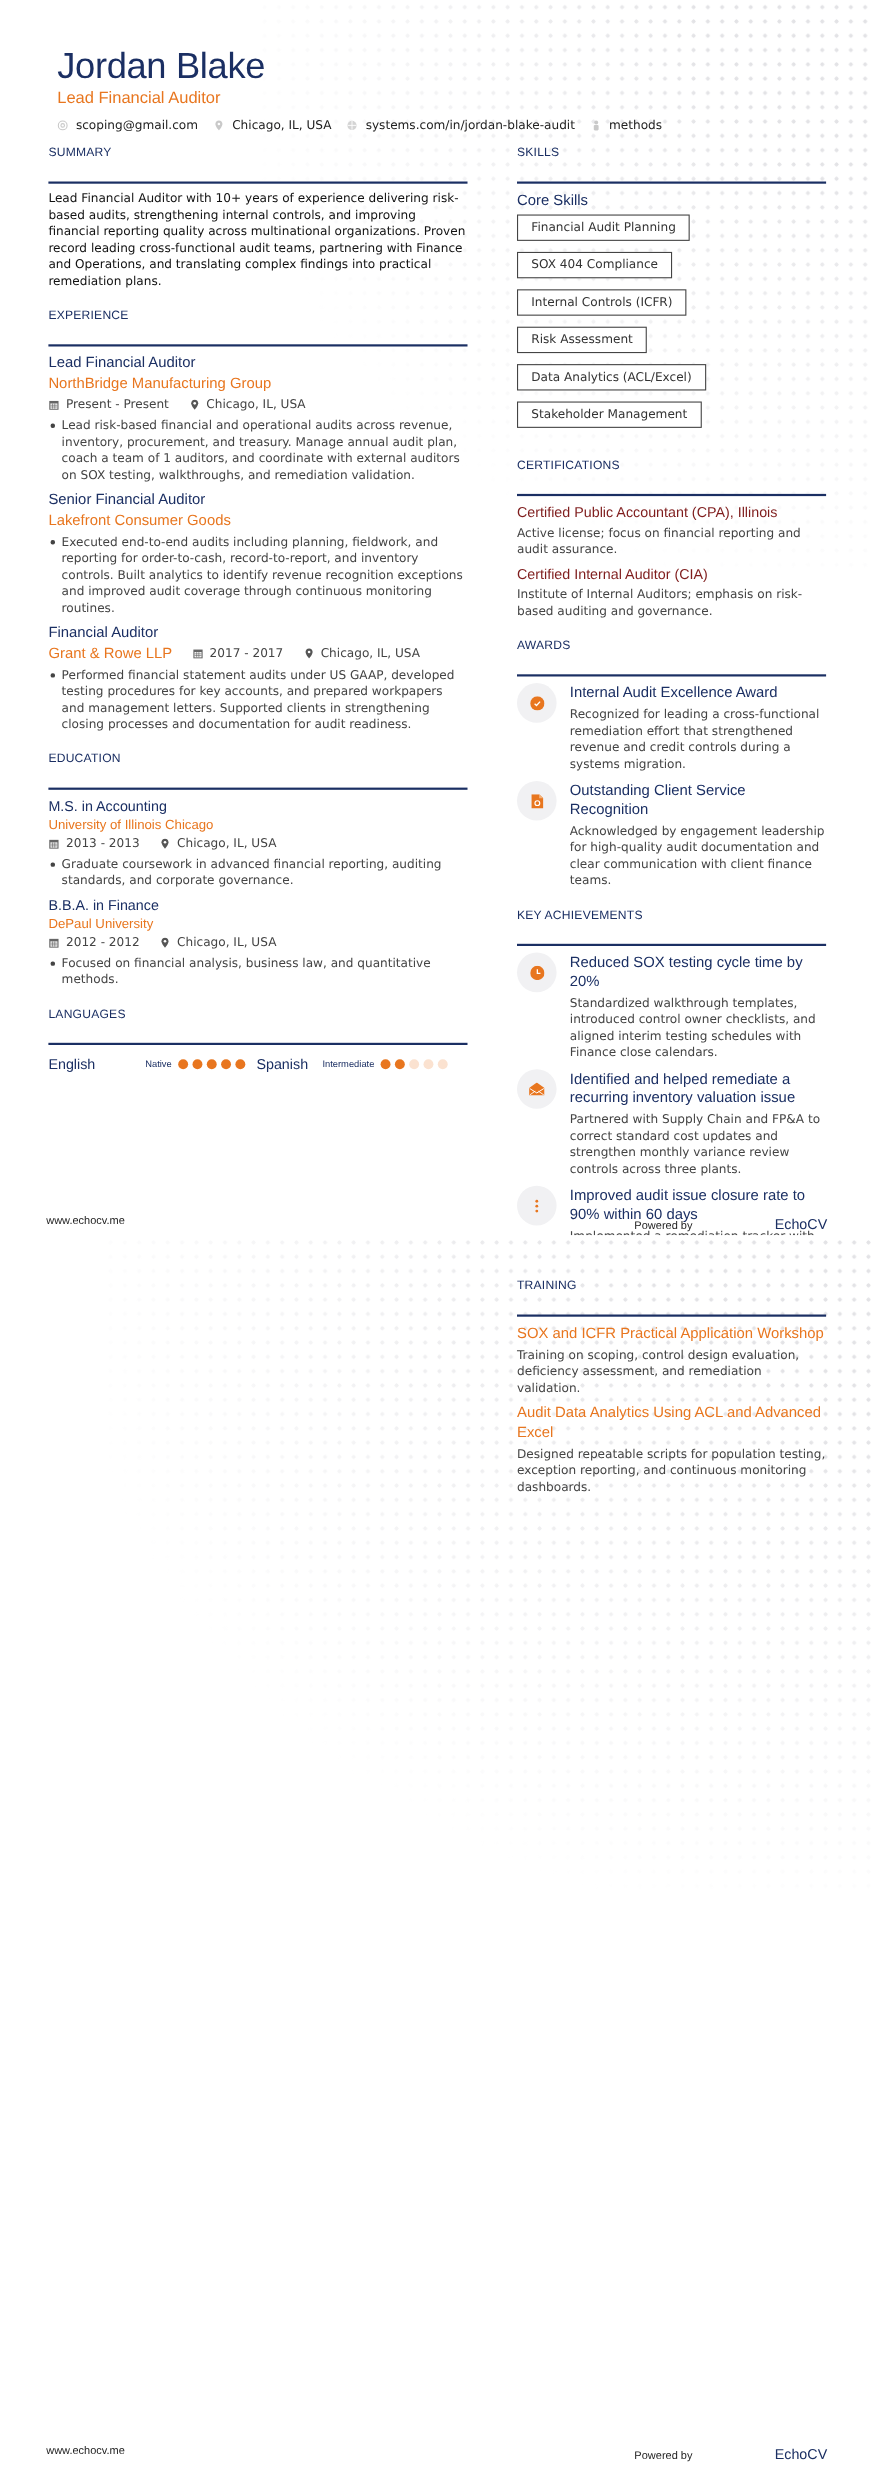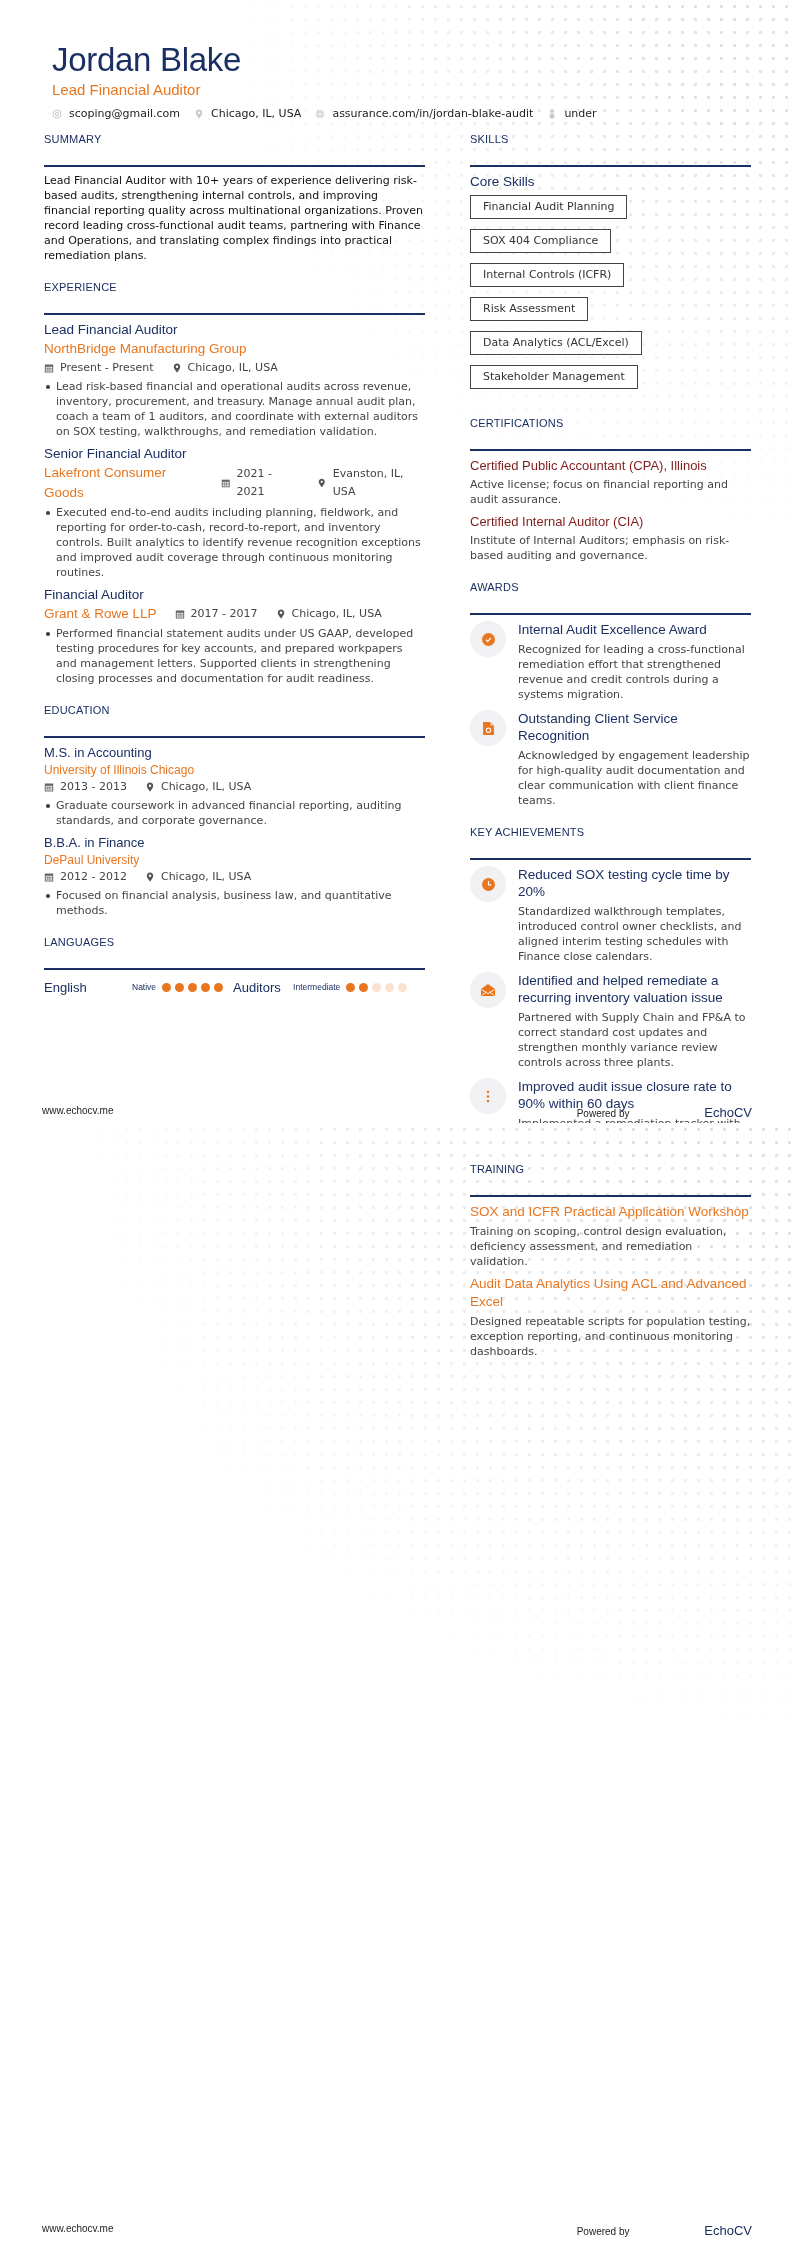--- a/index.html
+++ b/index.html
@@ -99,30 +99,30 @@
         </span>
         <span>Chicago, IL, USA</span>
       </div>
       <div class="contact">
         <span class="cicon">
           <svg width="10" height="10" viewBox="0 0 10 10">
               <circle cx="5" cy="5" r="4.2" fill="#d4d4d4"></circle>
               <path d="M1 5h8M5 1v8" stroke="#fff" stroke-width="0.8"></path>
             </svg>
         </span>
-        <span>assurance.com/in/jordan-blake-audit</span>
+        <span>systems.com/in/jordan-blake-audit</span>
       </div>
       <div class="contact">
         <span class="cicon">
           <svg width="10" height="10" viewBox="0 0 10 10">
               <circle cx="5" cy="2.3" r="1.8" fill="#c9c9c9"></circle>
               <rect x="2.8" y="4.6" width="4.4" height="5" rx="1" fill="#c9c9c9"></rect>
             </svg>
         </span>
-        <span>under</span>
+        <span>methods</span>
       </div>
     </div>
   </div>
 
   <div class="col-left">
 
     <div class="section">
       <div class="sec-title">SUMMARY</div>
       <div class="summary">Lead Financial Auditor with 10+ years of experience delivering risk-based audits, strengthening internal controls, and improving financial reporting quality across multinational organizations. Proven record leading cross-functional audit teams, partnering with Finance and Operations, and translating complex findings into practical remediation plans.</div>
     </div>
@@ -150,34 +150,20 @@
         <ul class="bullets">
           <li>Lead risk-based financial and operational audits across revenue, inventory, procurement, and treasury. Manage annual audit plan, coach a team of 1 auditors, and coordinate with external auditors on SOX testing, walkthroughs, and remediation validation.</li>
         </ul>
       </div>
 
       <div class="exp-item">
         <div class="entry-title">Senior Financial Auditor</div>
         <div class="row">
           <div class="entry-org">Lakefront Consumer Goods</div>
           <span style="width:20px"></span>
-          <div class="meta">
-            <svg class="mi" viewBox="0 0 10 10">
-                <rect x="0.8" y="1.5" width="8.4" height="8" fill="#666"></rect>
-                <rect x="1.8" y="3.8" width="6.4" height="4.8" fill="#fff"></rect>
-                <path d="M1.8 5.4h6.4M1.8 7h6.4M3.8 3.8v4.8M5.8 3.8v4.8" stroke="#666" stroke-width="0.6"></path>
-              </svg>
-            <span>2021 - 2021</span>
-            <span class="gap"></span>
-            <svg class="mi" viewBox="0 0 10 10">
-                <path d="M5 0.5C3 0.5 1.8 2 1.8 3.7 1.8 6 5 9.5 5 9.5S8.2 6 8.2 3.7C8.2 2 7 0.5 5 0.5Z" fill="#555"></path>
-                <circle cx="5" cy="3.7" r="1.2" fill="#fff"></circle>
-              </svg>
-            <span>Evanston, IL, USA</span>
-          </div>
         </div>
         <ul class="bullets">
           <li>Executed end-to-end audits including planning, fieldwork, and reporting for order-to-cash, record-to-report, and inventory controls. Built analytics to identify revenue recognition exceptions and improved audit coverage through continuous monitoring routines.</li>
         </ul>
       </div>
 
       <div class="exp-item">
         <div class="entry-title">Financial Auditor</div>
         <div class="row">
           <div class="entry-org">Grant &amp; Rowe LLP</div>
@@ -256,21 +242,21 @@
       <div class="lang-row">
         <span class="lang-name" style="width:88px">English</span>
         <span class="lang-level">Native</span>
         <span style="display:inline-flex">
           <span class="dot on"></span>
           <span class="dot on"></span>
           <span class="dot on"></span>
           <span class="dot on"></span>
           <span class="dot on"></span>
         </span>
-        <span class="lang-name" style="margin-left:6px; width:60px">Auditors</span>
+        <span class="lang-name" style="margin-left:6px; width:60px">Spanish</span>
         <span class="lang-level">Intermediate</span>
         <span style="display:inline-flex">
           <span class="dot on"></span>
           <span class="dot on"></span>
           <span class="dot off"></span>
           <span class="dot off"></span>
           <span class="dot off"></span>
         </span>
       </div>
     </div>

